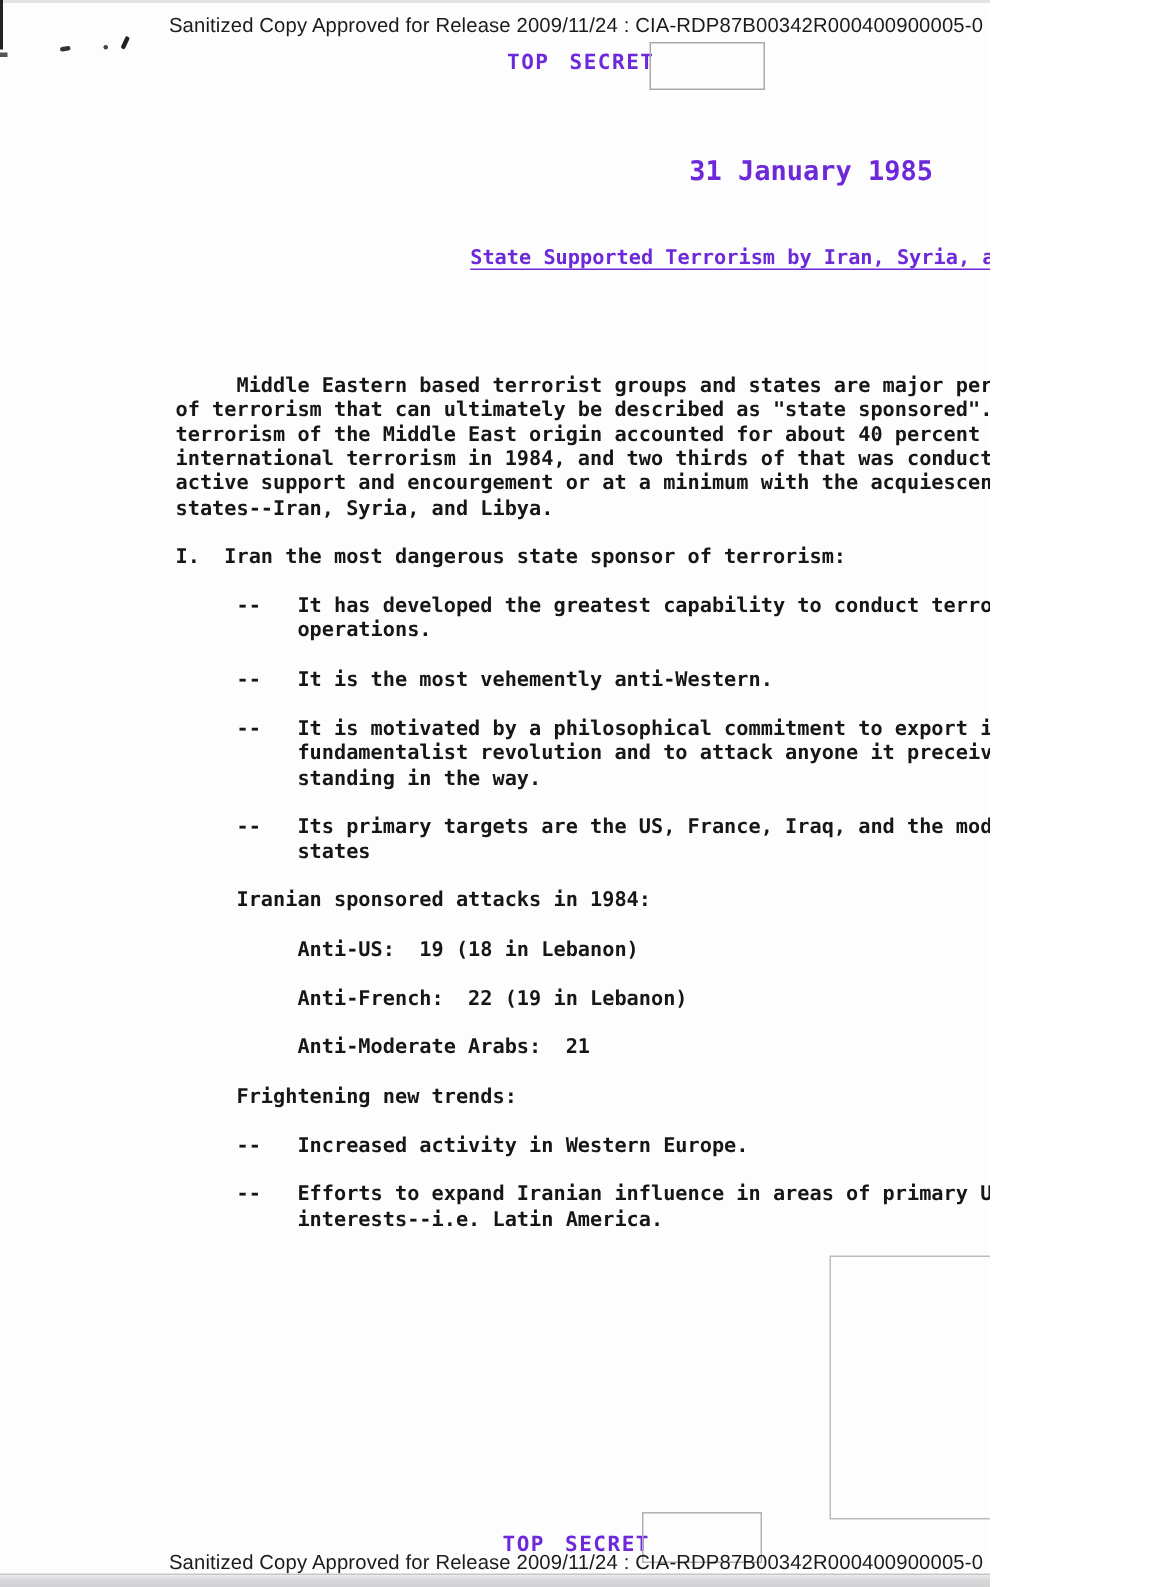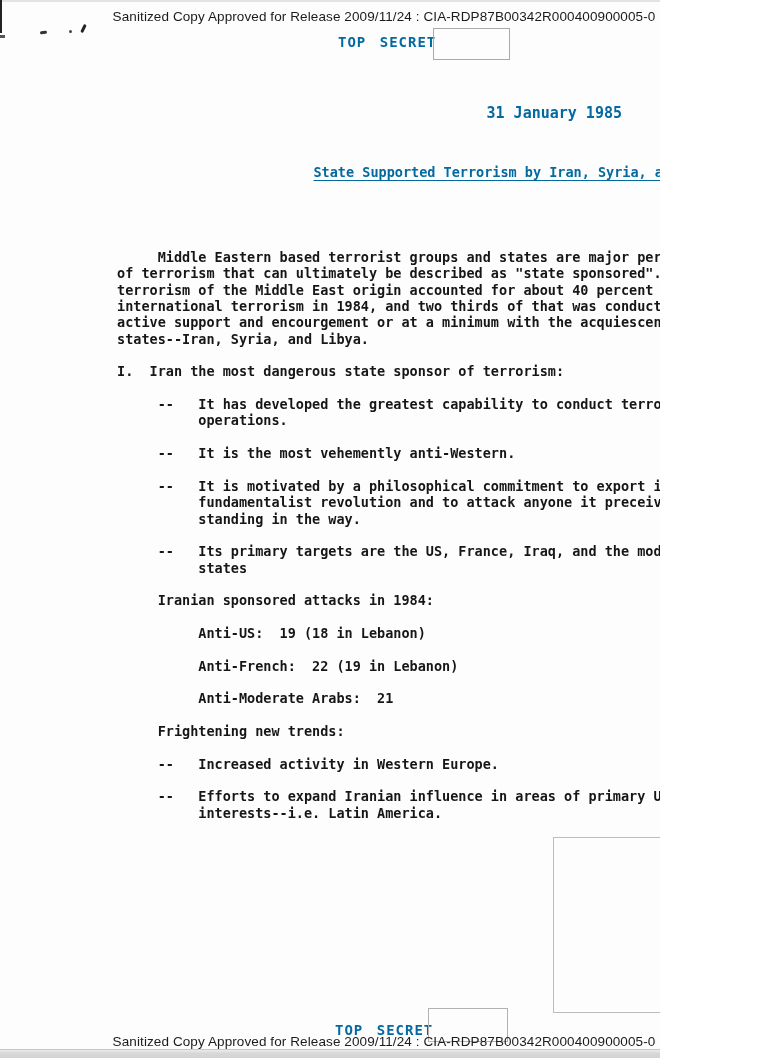--- a/index.html
+++ b/index.html
@@ -20,30 +20,30 @@
   .a2{left:0;top:35px;width:5px;height:3px;background:#555;}
   .a3{left:40px;top:31px;width:7px;height:3px;background:#333;transform:rotate(-8deg);border-radius:2px;}
   .a4{left:69px;top:30px;width:3px;height:3px;background:#444;border-radius:50%;}
   .a5{left:82px;top:24px;width:3px;height:9px;background:#222;transform:rotate(25deg);border-radius:2px;}
 
   .sans{font-family:"Liberation Sans",sans-serif;color:#1b1b1b;}
   .header-line{
     position:absolute;left:0;top:9px;width:768px;
     text-align:center;font-size:13.5px;letter-spacing:0.1px;
   }
-  .mono{font-family:"DejaVu Sans Mono",monospace;font-weight:bold;color:#0369a1;}
+  .mono{font-family:"DejaVu Sans Mono",monospace;font-weight:bold;color:#6d28d9;}
   .ts-top{
     position:absolute;left:338px;top:34px;
     font-size:14px;letter-spacing:1px;word-spacing:4px;
   }
   .box{position:absolute;background:transparent;}
   .ts-top-box{left:433px;top:28px;width:75px;height:30px;border:1px solid #a9a9ad;}
   .date{
     position:absolute;right:38px;top:104px;
-    font-size:15px;
+    font-size:18px;
     text-align:right;
   }
   .title{
     position:absolute;left:100px;top:164px;width:628px;
     text-align:right;font-size:13.5px;
     text-decoration:underline;text-underline-offset:3px;
   }
   .body{
     position:absolute;left:100px;top:232px;margin:17px;
     font-family:"DejaVu Sans Mono",monospace;font-weight:bold;

